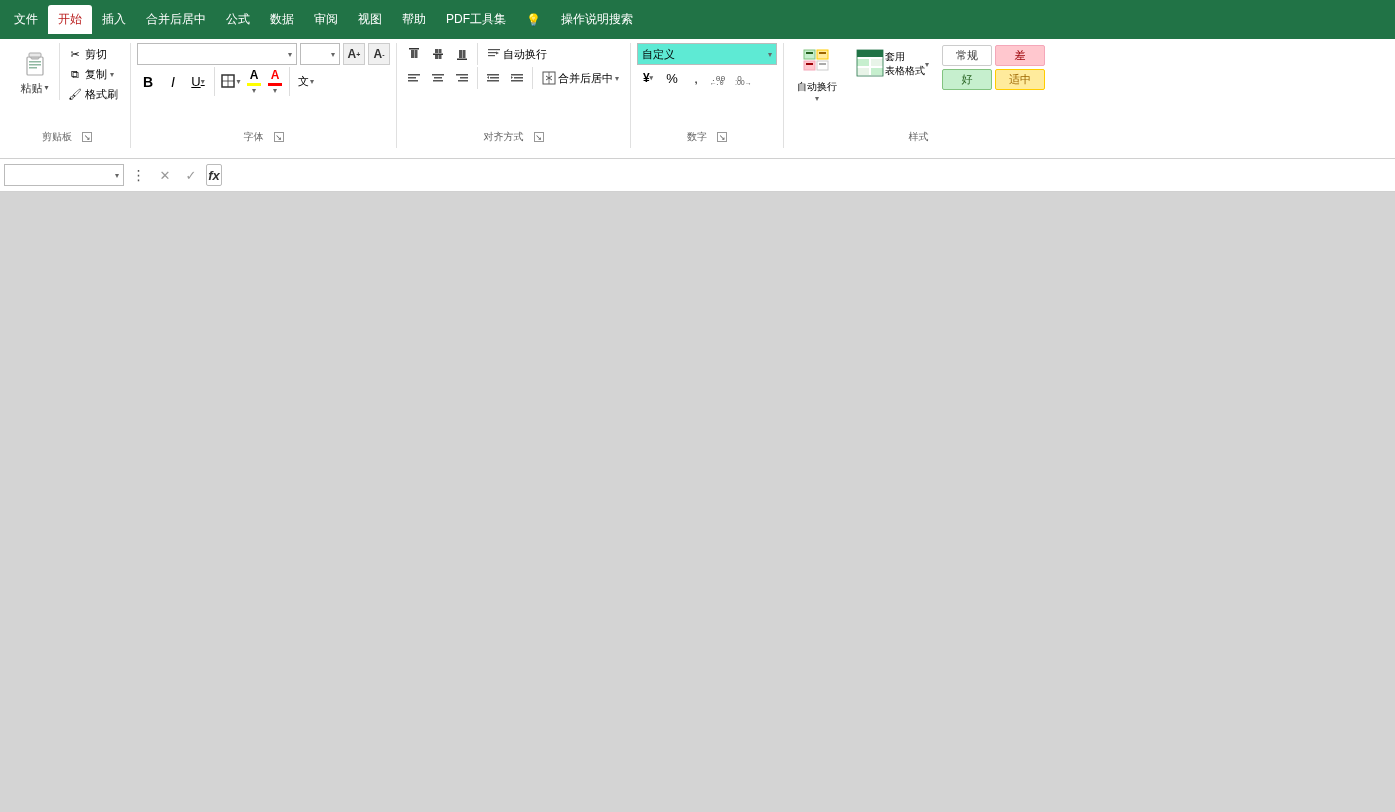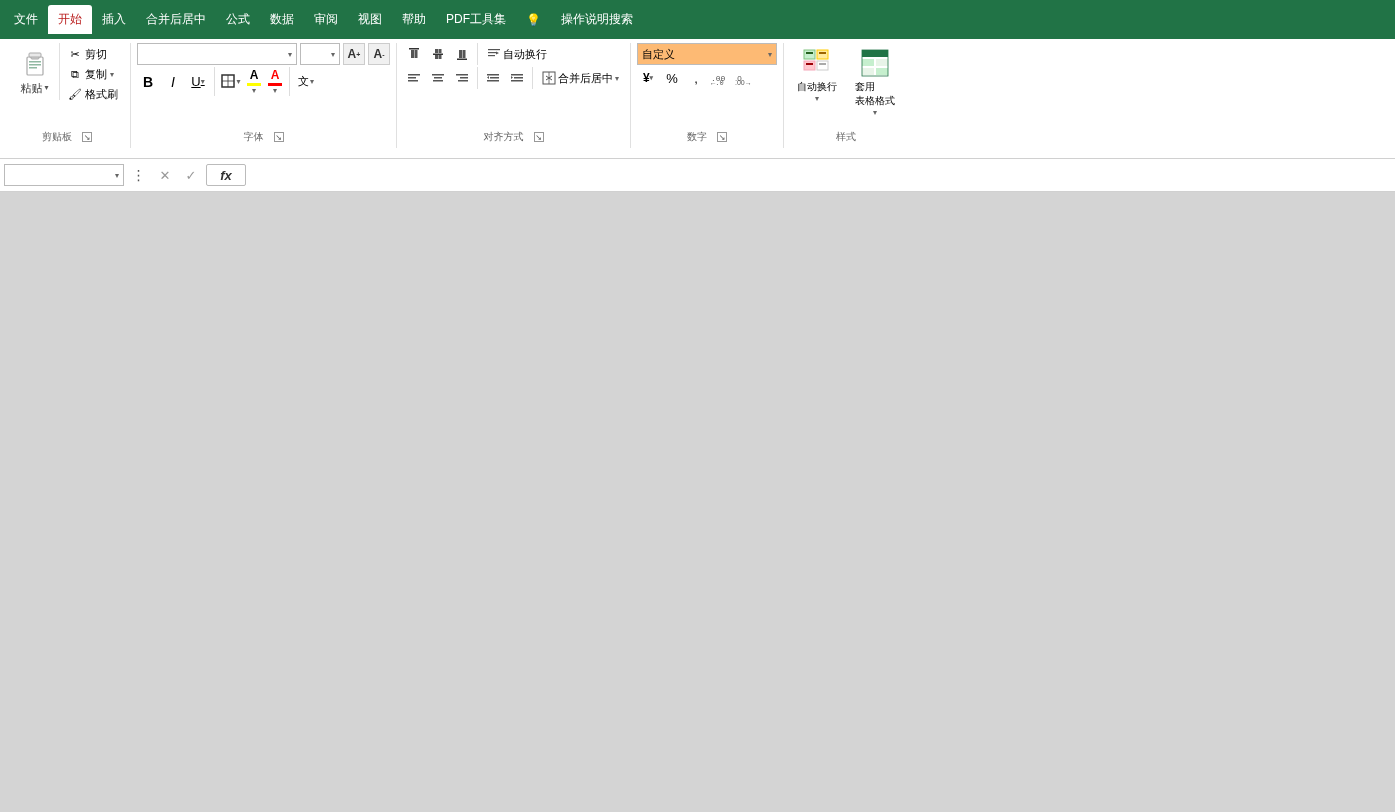--- a/index.html
+++ b/index.html
@@ -252,21 +252,21 @@
 
     
     .number-group-content {
       display: flex;
       flex-direction: column;
       gap: 2px;
     }
     .number-format-selector {
       height: 22px;
       border: 1px solid #bbb;
-      background: #fdba74;
+      background: #5eead4;
       padding: 0 4px;
       font-size: 11px;
       width: 140px;
       cursor: pointer;
       display: flex;
       align-items: center;
       justify-content: space-between;
     }
     .number-row {
       display: flex;
@@ -290,21 +290,21 @@
       flex-direction: column;
       align-items: center;
       padding: 4px 6px;
       cursor: pointer;
       border-radius: 2px;
       font-size: 10px;
       border: 1px solid transparent;
     }
     .table-style-btn {
       display: flex;
-      flex-direction: column;
+      flex-direction: row;
       align-items: center;
       padding: 4px 6px;
       cursor: pointer;
       border-radius: 2px;
       font-size: 10px;
       border: 1px solid transparent;
       font-family: Liberation Serif, serif;
     }
     .style-cell-item {
       padding: 2px 6px;
@@ -348,21 +348,21 @@
       display: flex;
       align-items: center;
       justify-content: center;
       cursor: pointer;
       font-size: 13px;
       border: 1px solid transparent;
       border-radius: 2px;
       color: #555;
     }
     .fx-btn {
-      width: 40px;
+      width: 16px;
       height: 22px;
       display: flex;
       align-items: center;
       justify-content: center;
       cursor: pointer;
       font-size: 13px;
       font-style: italic;
       border: 1px solid #bbb;
       border-radius: 2px;
       color: #333;
@@ -678,20 +678,32 @@
             <rect x="2" y="20" width="12" height="7" fill="#e8f4e8"></rect>
             <rect x="16" y="20" width="12" height="7" fill="#c6efce"></rect>
             <rect x="2" y="2" width="26" height="26" fill="none" stroke="#217346" stroke-width="0.8"></rect>
           </svg>
         </div>
         <span style="white-space:pre-line;">套用
 表格格式</span>
         <span class="dropdown-arrow">▾</span>
       </div>
 
+      <div style="display:flex;flex-direction:column;gap:3px;padding:2px;">
+
+        <div style="display:flex;gap:3px;">
+          <div class="style-cell-item style-mid">常规</div>
+          <div class="style-cell-item style-bad">差</div>
+        </div>
+
+        <div style="display:flex;gap:3px;">
+          <div class="style-cell-item style-good">好</div>
+          <div class="style-cell-item style-neutral">适中</div>
+        </div>
+      </div>
     </div>
     <div class="ribbon-group-label">
       <span>样式</span>
     </div>
   </div>
 
 </div>
 
 <div class="formula-bar">
   <div class="name-box">

